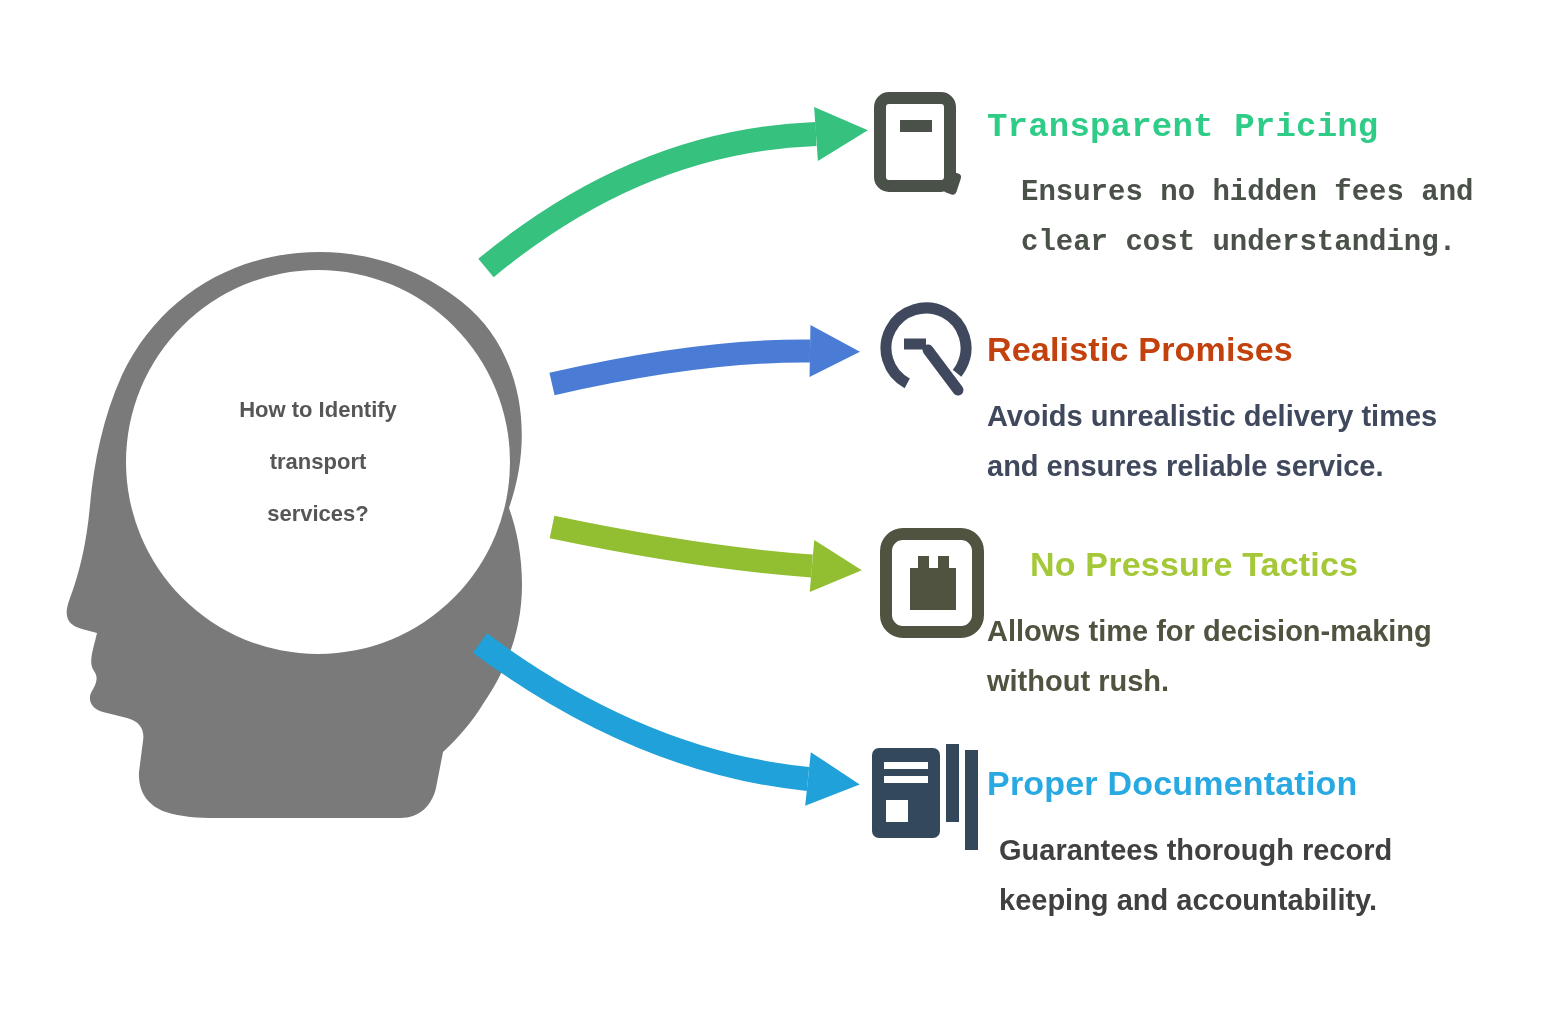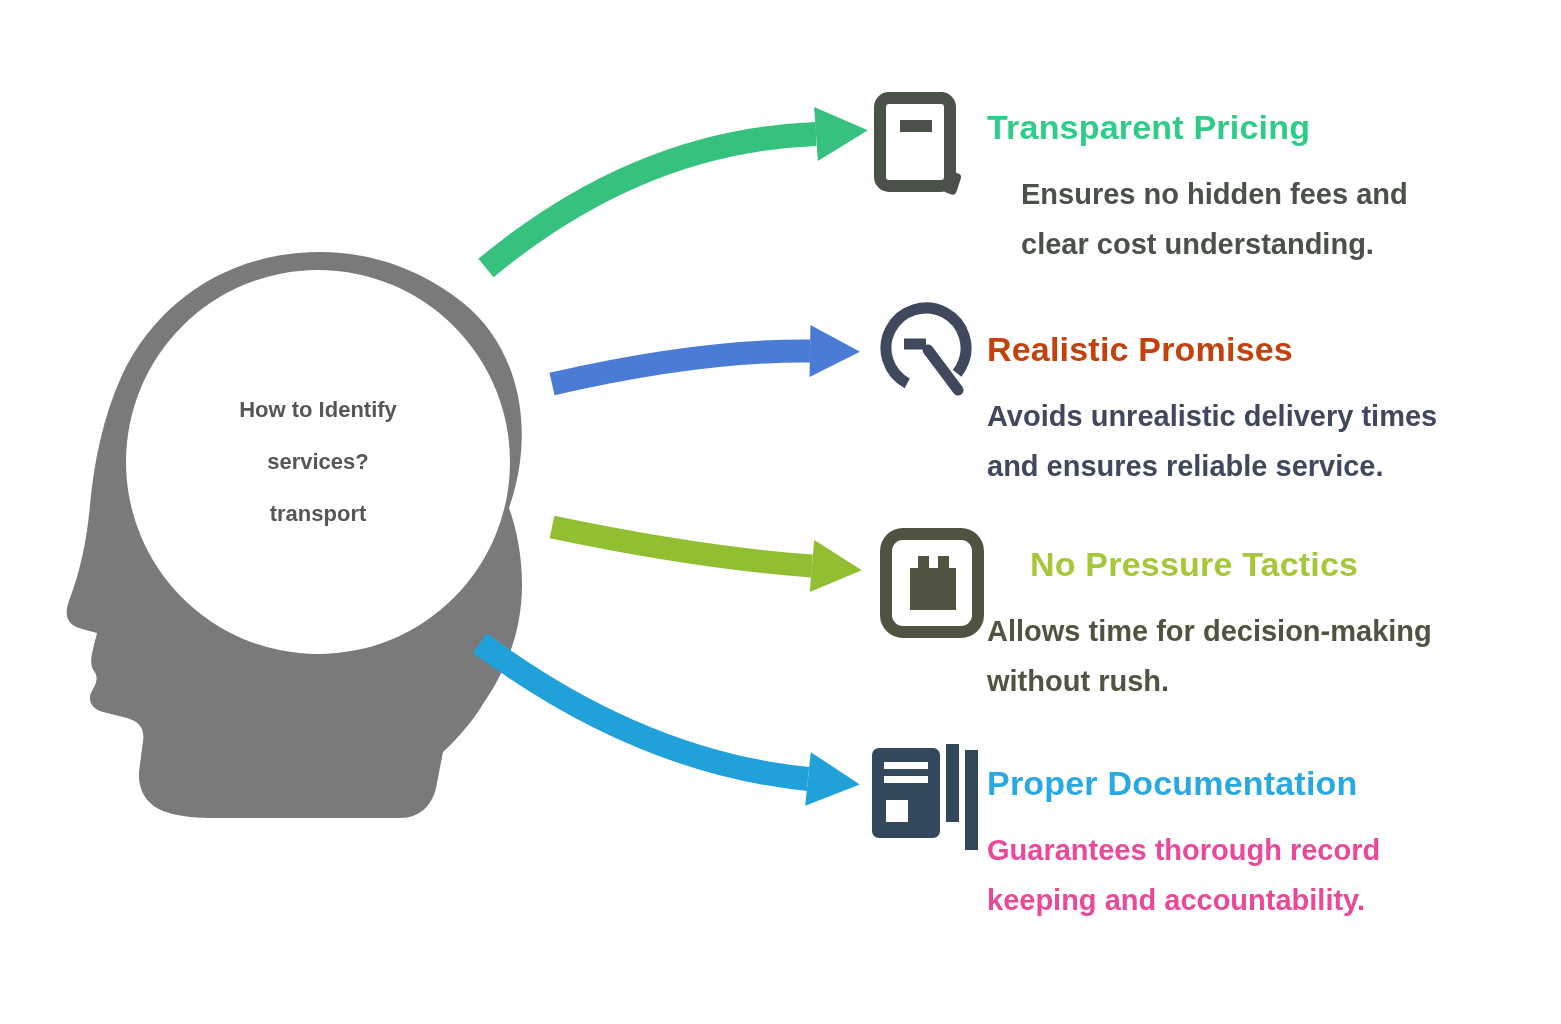--- a/index.html
+++ b/index.html
@@ -68,32 +68,32 @@
     </g>
 
     <g>
       <path id="arrow-path-3" d="M 480 643 Q 640 762 808 779" fill="none" stroke="#21a1d9" stroke-width="24"></path>
       <polygon id="arrow-head-3" points="0,-27 52,0 0,27" fill="#21a1d9" transform="translate(808,779) rotate(6)"></polygon>
     </g>
   </svg>
 
   <div class="head-text" style="color: rgb(86, 86, 86);">
     <div>How to Identify</div>
+    <div>transport</div>
     <div>services?</div>
-    <div>transport</div>
   </div>
 
   <div class="icon-box" id="icon-0" style="left:872px;top:92px;color:#4a5149;">
     <svg width="100" height="108" viewBox="0 0 100 108">
       <rect x="8" y="6" width="70" height="88" rx="9" fill="none" stroke="currentColor" stroke-width="12"></rect>
       <line x1="28" y1="34" x2="60" y2="34" stroke="currentColor" stroke-width="12"></line>
       <rect x="74" y="80" width="13" height="22" rx="4" fill="currentColor" transform="rotate(18 80 91)"></rect>
     </svg>
   </div>
-  <div class="item" style="left:987px;top:108px;">
+  <div class="item" style="left:987px;top:108px;font-family:Liberation Mono, monospace;">
     <div class="item-title" id="title-0" style="color: rgb(46, 204, 135);">Transparent Pricing</div>
     <div class="item-desc" id="desc-0" style="color: rgb(74, 81, 73); margin-left: 34px;">Ensures no hidden fees and clear cost understanding.</div>
   </div>
 
   <div class="icon-box" id="icon-1" style="left:878px;top:298px;color:#3f485c;">
     <svg width="104" height="112" viewBox="0 0 104 112">
       <circle cx="48" cy="50" r="40" fill="none" stroke="currentColor" stroke-width="11" stroke-dasharray="196 56" transform="rotate(118 48 50)"></circle>
       <line x1="26" y1="46" x2="48" y2="46" stroke="currentColor" stroke-width="11"></line>
       <line x1="50" y1="52" x2="80" y2="92" stroke="currentColor" stroke-width="11" stroke-linecap="round"></line>
     </svg>
@@ -121,16 +121,16 @@
       <rect x="10" y="10" width="68" height="90" rx="7" fill="currentColor"></rect>
       <rect x="22" y="24" width="44" height="7" fill="#ffffff"></rect>
       <rect x="22" y="38" width="44" height="7" fill="#ffffff"></rect>
       <rect x="24" y="62" width="22" height="22" fill="#ffffff"></rect>
       <rect x="84" y="6" width="13" height="78" fill="currentColor"></rect>
       <rect x="103" y="12" width="13" height="100" fill="currentColor"></rect>
     </svg>
   </div>
   <div class="item" style="left:987px;top:764px;">
     <div class="item-title" id="title-3" style="color: rgb(41, 169, 226);">Proper Documentation</div>
-    <div class="item-desc" id="desc-3" style="color: #ec4899;">Guarantees thorough record keeping and accountability.</div>
+    <div class="item-desc" id="desc-3" style="color: #404040; margin-left: 12px;">Guarantees thorough record keeping and accountability.</div>
   </div>
 
 </div>
 
 </body></html>

